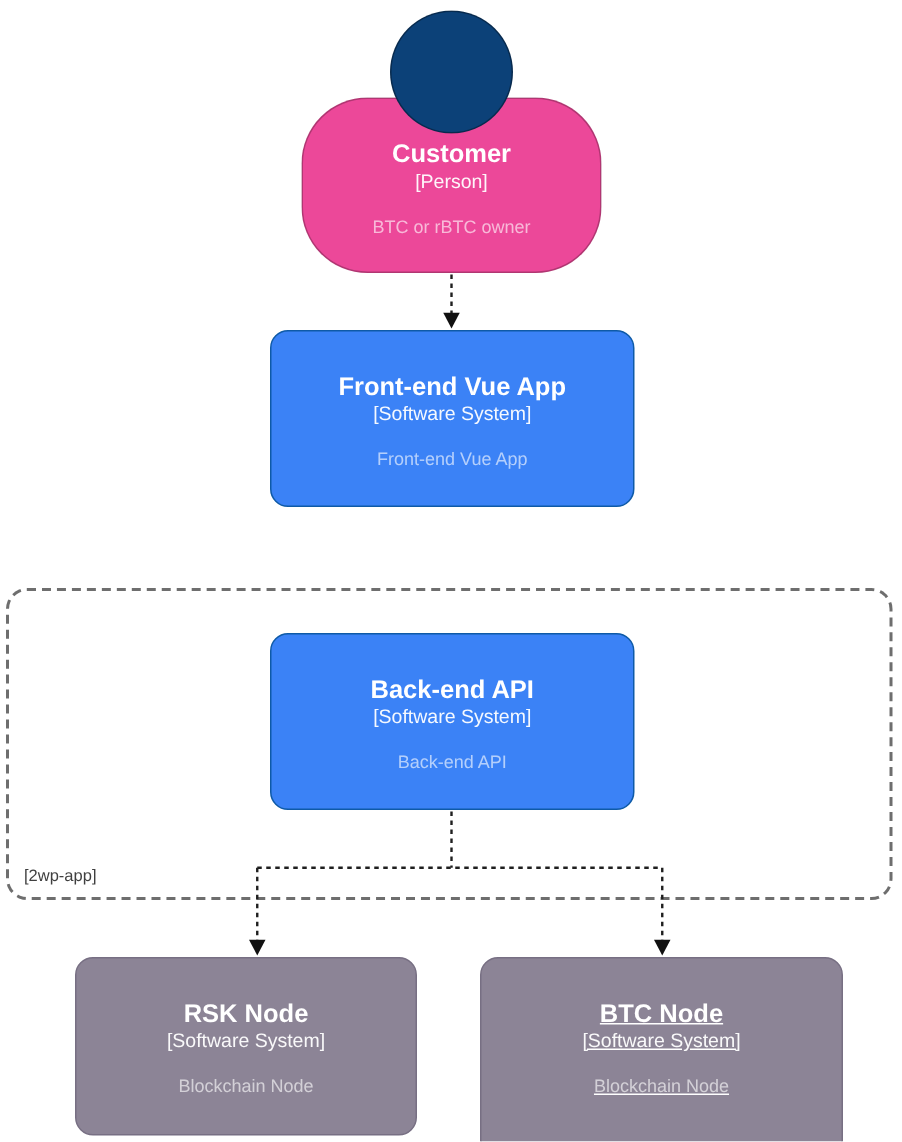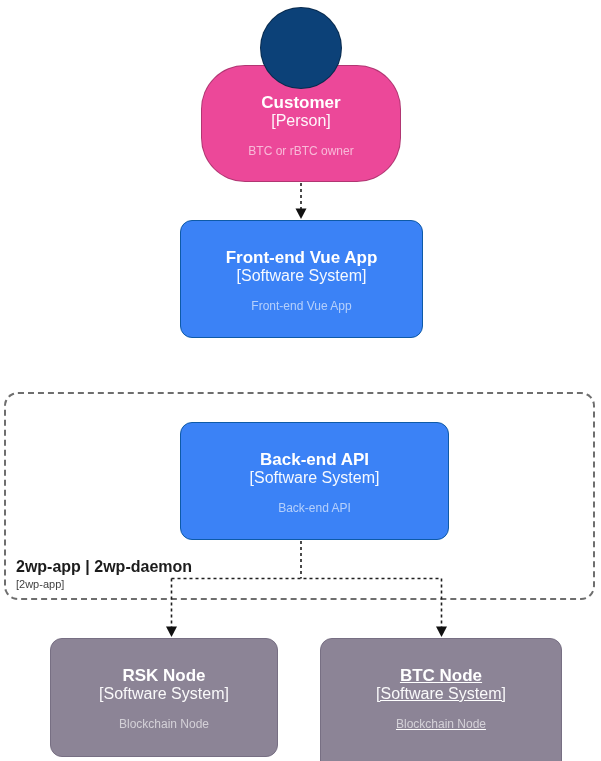--- a/index.html
+++ b/index.html
@@ -40,21 +40,21 @@
 
   
   .node {
     position: absolute;
     color: #ffffff;
     text-align: center;
     box-sizing: border-box;
     z-index: 2;
   }
   .node-title { font-size: 17px; font-weight: bold; line-height: 20px; }
-  .node-type  { font-size: 16px; line-height: 16px; color: rgba(255,255,255,0.95); text-align: center; }
+  .node-type  { font-size: 13px; line-height: 16px; color: rgba(255,255,255,0.95); text-align: center; }
   .node-desc  { font-size: 12px; line-height: 15px; margin-top: 15px; color: rgba(255,255,255,0.62); }
   .pad-top { padding-top: 27px; }
 
   
   .person-head {
     position: absolute;
     left: 260px; top: 7px;
     width: 82px; height: 82px;
     border-radius: 50%;
     background: #0c4178;
@@ -69,21 +69,21 @@
     background: #ec4899;
     border: 1px solid rgba(0,0,0,0.25);
   }
 
   
   .sysbox { border-radius: 12px; }
   .sysbox.blue { background: #3b82f6; border: 1px solid #0e5aa7; }
   .sysbox.gray { background: #8c8496; border: 1px solid #776f83; }
 
   .frontend { left: 180px; top: 220px; width: 243px; height: 118px; }
-  .backend  { left: 180px; top: 422px; width: 269px; height: 118px; }
+  .backend  { left: 180px; top: 422px; width: 243px; height: 118px; }
   .rsknode  { left: 50px;  top: 638px; width: 228px; height: 119px; }
   .btcnode  { left: 320px; top: 638px; width: 242px; height: 154px; text-decoration: underline; }
 
   
   .connector-layer {
     position: absolute;
     left: 0; top: 0;
     width: 601px; height: 761px;
     z-index: 4;
     pointer-events: none;
@@ -96,21 +96,20 @@
   }
   .edge-arrow { fill: #111111; stroke: none; }
 </style>
 </head>
 <body>
 
 <div class="canvas">
 
   <div class="boundary">
     <div class="boundary-label">
-      <div class="boundary-title">2wp-app | 2wp-daemon</div>
       <div class="boundary-sub">[2wp-app]</div>
     </div>
   </div>
 
   <div class="person-head"></div>
   <div class="node person-body">
     <div class="node-title pad-top">Customer</div>
     <div class="node-type">[Person]</div>
     <div class="node-desc">BTC or rBTC owner</div>
   </div>

